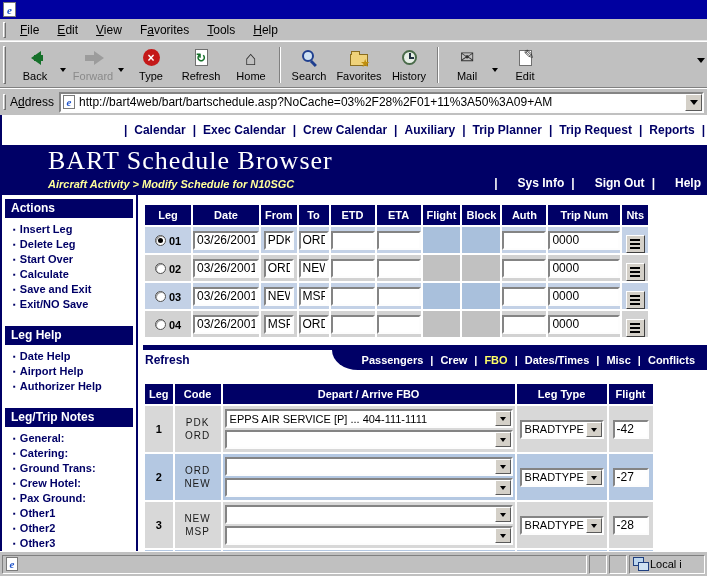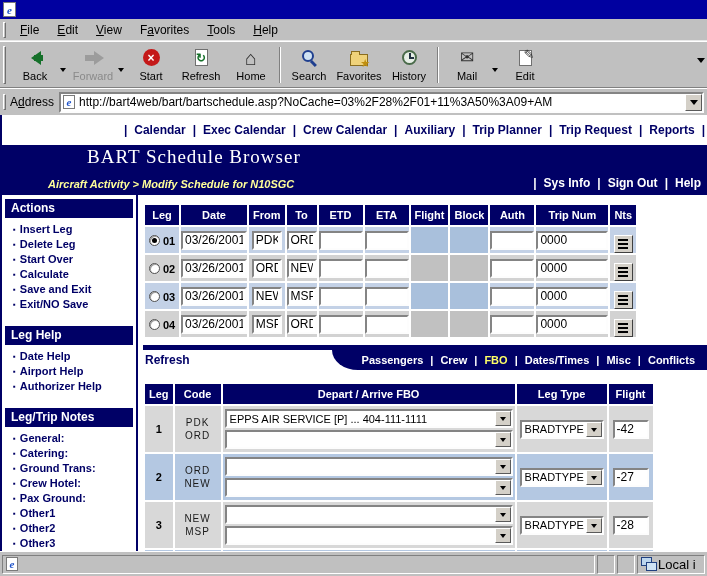--- a/index.html
+++ b/index.html
@@ -85,47 +85,47 @@
   
   .page { height:436px; background:#fff; border-left:2px solid #000066; overflow:hidden; }
   .topnav { height:30px; display:flex; align-items:center; justify-content:flex-end;
             padding-right:2px; gap:7px; font-size:12px; font-weight:bold; color:#000066;
             white-space:nowrap; overflow:hidden; }
   .topnav .pipe { color:#000066; }
   .topnav a { color:#000066; text-decoration:none; }
 
   .banner { height:50px; background:#000066; position:relative; color:#fff; }
   .banner .btitle { position:absolute; left:46px; top:1px; font-family:"Liberation Serif", serif;
-                    font-size:19px; color:#fff; letter-spacing:1px;margin-left:39px; }
+                    font-size:26px; color:#fff; letter-spacing:1px; }
   .banner .bcrumb { position:absolute; left:46px; bottom:5px; font-size:11px; font-weight:bold;
                     color:#ffff99;font-style:italic; }
   .banner .blinks { position:absolute; right:6px; bottom:5px; font-size:12px; font-weight:bold;
                     display:flex; gap:7px; }
-  .banner .blinks a { color:#fff; text-decoration:none; }
+  .banner .blinks a { color:#fff; text-decoration:none;margin-left:13px; }
 
   .content { display:flex; height:356px; overflow:hidden; }
   .sidebar { width:136px; flex:none; border-right:2px solid #000066; padding:4px 3px 0 3px; }
   .sb-head { background:#000066; color:#fff; font-size:12px; font-weight:bold;
              padding:2px 0 3px 6px; }
   .sb-list { padding:4px 0 0 8px; }
   .sb-item { font-size:11px; font-weight:bold; color:#000066; line-height:15px;
              display:flex; align-items:center; gap:4px; white-space:nowrap; }
   .sb-item .blt { font-size:8px; line-height:8px; }
   .sb-gap { height:14px; }
 
   .main { flex:1; padding:8px 0 0 5px; overflow:hidden; }
 
   table { border-collapse:separate; border-spacing:2px; }
   th { background:#000066; color:#fff; font-size:11px; font-weight:bold; height:20px;
        padding:0 4px; white-space:nowrap; }
   td { height:22px; vertical-align:middle; text-align:center; }
 
   .sched .r-blue td { background:#c3d1e6; } .sched .r-blue td.dark { background:#a9c0dc; }
   .sched .r-gray td { background:#d2d2d2; } .sched .r-gray td.dark { background:#c1c1c1; }
-  .c-leg { width:34px; white-space:nowrap; }
+  .c-leg { width:46px; white-space:nowrap; }
   .legnum { font-size:11px; color:#000; margin-left:3px; }
   .radio { width:11px; height:11px; border-radius:50%; background:#fff; border:1px solid #505050;
            box-shadow:inset 1px 1px 0 #a0a0a0; display:inline-flex; align-items:center;
            justify-content:center; vertical-align:middle; }
   .radio.checked::after { content:''; width:5px; height:5px; border-radius:50%; background:#000; }
   .win-input { background:#fff; border:2px solid; border-color:#848484 #fdfdfd #fdfdfd #848484;
                height:19px; font-size:12px; padding:0 2px; font-family:"Liberation Sans", sans-serif; }
   .w-date { width:66px; } .w-ap { width:30px; } .w-time { width:44px; }
   .w-trip { width:72px; } .w-winds { width:36px; }
   .c-nts { width:22px; }
@@ -167,21 +167,21 @@
                     border-top-width:4px; }
   .lt { width:84px; margin:0 auto; }
 
   
   .statusbar { height:25px; background:#c0c0c0; border-top:1px solid #fff;
                display:flex; align-items:center; gap:2px; padding:0 2px; }
   .panel { border:1px solid; border-color:#808080 #fff #fff #808080; height:19px;
            display:flex; align-items:center; overflow:hidden; }
   .panel.p1 { flex:1; padding-left:3px; gap:4px; }
   .panel.psm { width:18px; flex:none; }
-  .panel.pzone { width:68px; flex:none; gap:1px; padding-left:3px; font-size:13px;
+  .panel.pzone { width:76px; flex:none; gap:1px; padding-left:3px; font-size:11px;
                  white-space:nowrap; }
   .net { position:relative; width:16px; height:14px; flex:none; }
   .net::before { content:''; position:absolute; left:0; top:0; width:9px; height:7px;
                  background:#bcd6ee; border:1px solid #204080; }
   .net::after { content:''; position:absolute; right:0; bottom:0; width:9px; height:7px;
                 background:#cfe2f3; border:1px solid #204080; }
 </style>
 </head>
 <body>
 
@@ -220,21 +220,21 @@
             <span class="tail"></span>
           </span>
         </span>
       <span class="tb-label dis">Forward</span>
     </div>
     <span class="tb-caret"></span>
     <div class="tb-btn">
       <span class="i">
           <span class="stop-ico">×</span>
         </span>
-      <span class="tb-label">Start</span>
+      <span class="tb-label">Type</span>
     </div>
     <div class="tb-btn">
       <span class="i">
           <span class="page-ico">
             <span class="glyph-green">↻</span>
           </span>
         </span>
       <span class="tb-label">Refresh</span>
     </div>
     <div class="tb-btn">

